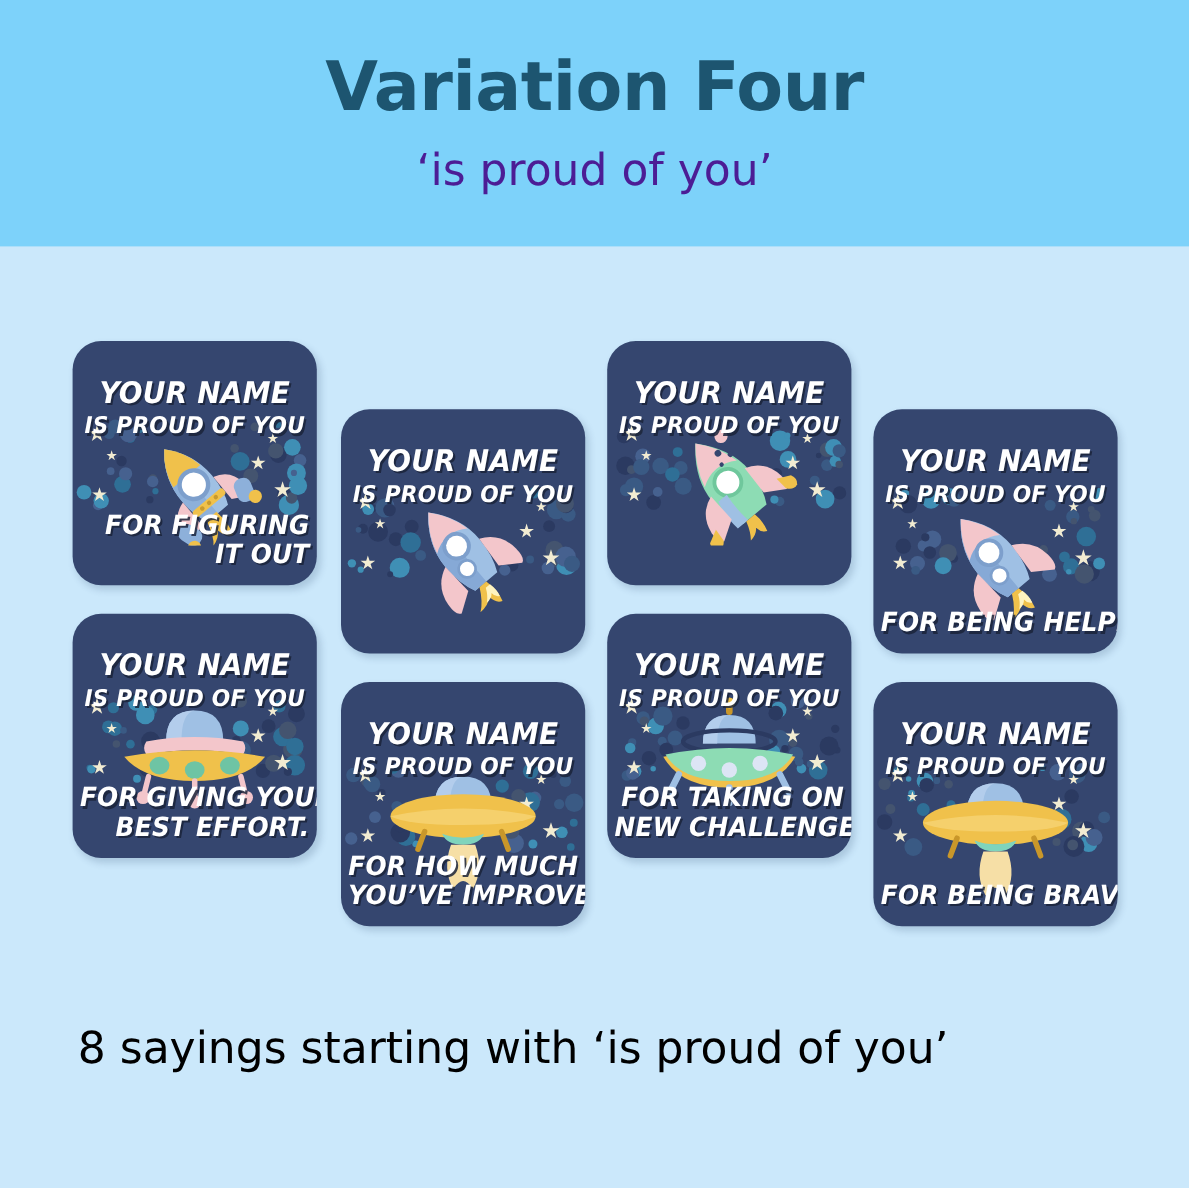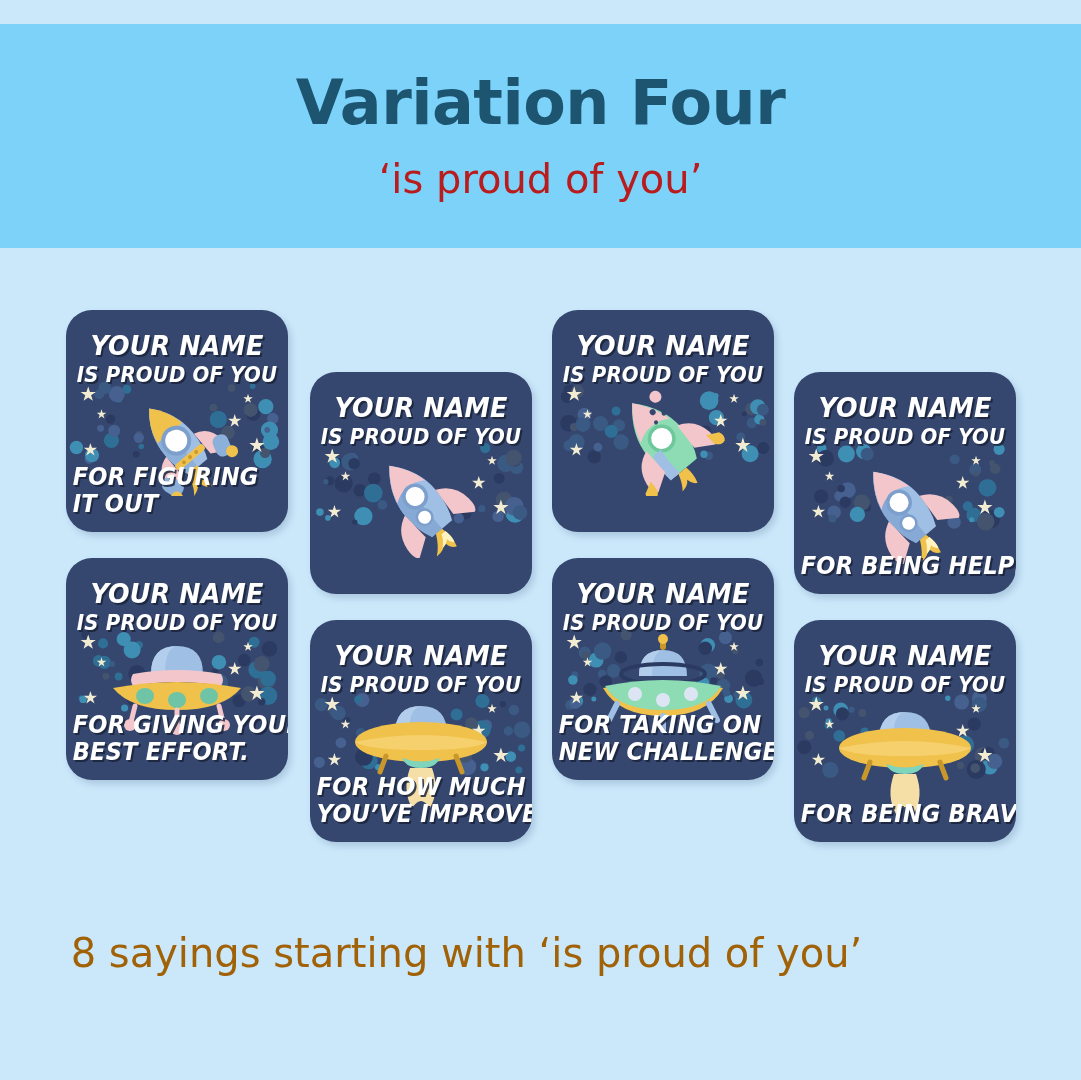--- a/index.html
+++ b/index.html
@@ -16,49 +16,48 @@
   
   .header-band {
     position: absolute;
     left: 0; top: 0;
     width: 1081px; height: 224px;
     background: #7dd2fa;
     display: flex;
     flex-direction: column;
     align-items: center;
     justify-content: center;
-    margin-top: 24px;
   }
   .header-title {
     font-family: "DejaVu Sans", sans-serif;
     font-weight: 700;
     font-size: 62px;
     letter-spacing: -0.5px;
     color: #1d5570;
     line-height: 1.05;
     text-align: center;
   }
   .header-subtitle {
     font-family: "DejaVu Sans", sans-serif;
     font-weight: 400;
     font-size: 40px;
-    color: #b91c1c;
+    color: #4c1d95;
     margin-top: 20px;
     text-align: center;
   }
   
   .footer-text {
     position: absolute;
     left: 0; top: 930px;
     width: 933px;
     text-align: center;
     font-family: "DejaVu Sans", sans-serif;
     font-size: 40px;
     font-weight: 400;
-    color: #a16207;
+    color: #000000;
   }
   
   .card-grid {
     position: absolute;
     left: 0; top: 224px;
     width: 1081px; height: 680px;
   }
   .card {
     position: absolute;
     background: #35466f;
@@ -72,28 +71,28 @@
     display: flex;
     flex-direction: column;
     align-items: center;
   }
   .starfield { position: absolute; inset: 0; }
   .card-top-text {
     position: relative;
     z-index: 3;
     width: 100%;
     text-align: center;
-    padding-top: 20px;
+    padding-top: 32px;
   }
   .card-bottom-text {
     position: absolute;
     z-index: 3;
     left: 0; right: 0;
     bottom: 14px;
-    text-align: left;
+    text-align: right;
   }
   .line-name {
     display: block;
     font-family: "DejaVu Sans", sans-serif;
     font-style: italic;
     font-weight: 700;
     font-size: 27px;
     letter-spacing: 0.2px;
     color: #ffffff;
     text-shadow: 2px 2px 0 rgba(26,35,58,0.85);

